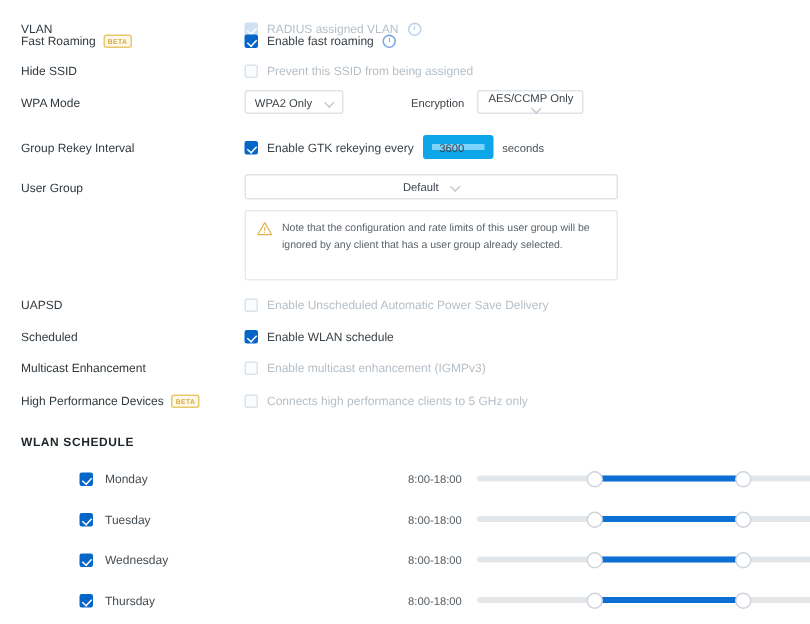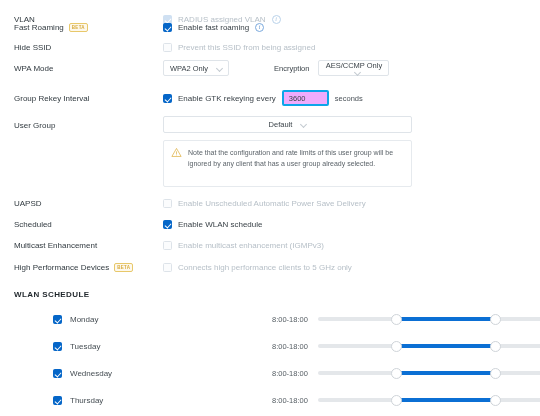--- a/index.html
+++ b/index.html
@@ -171,22 +171,22 @@
     left: 163px;
     width: 249px;
     height: 17px;
   }
   .enc-lbl { font-size: 7.5px; color: #3b4349; margin-left: 36px; }
 
   
   .num {
     width: 47px;
     height: 16px;
-    border: 2px solid #0ea5e9;
-    background: #f0abfc;
+    border: 6px solid #0ea5e9;
+    background: #7dd3fc;
     border-radius: 2px;
     box-sizing: border-box;
     font-size: 7.5px;
     color: #3b4349;
     display: flex;
     align-items: center;
     padding: 0 5px;
   }
   .units { font-size: 7.5px; color: #4a5258; }
 

